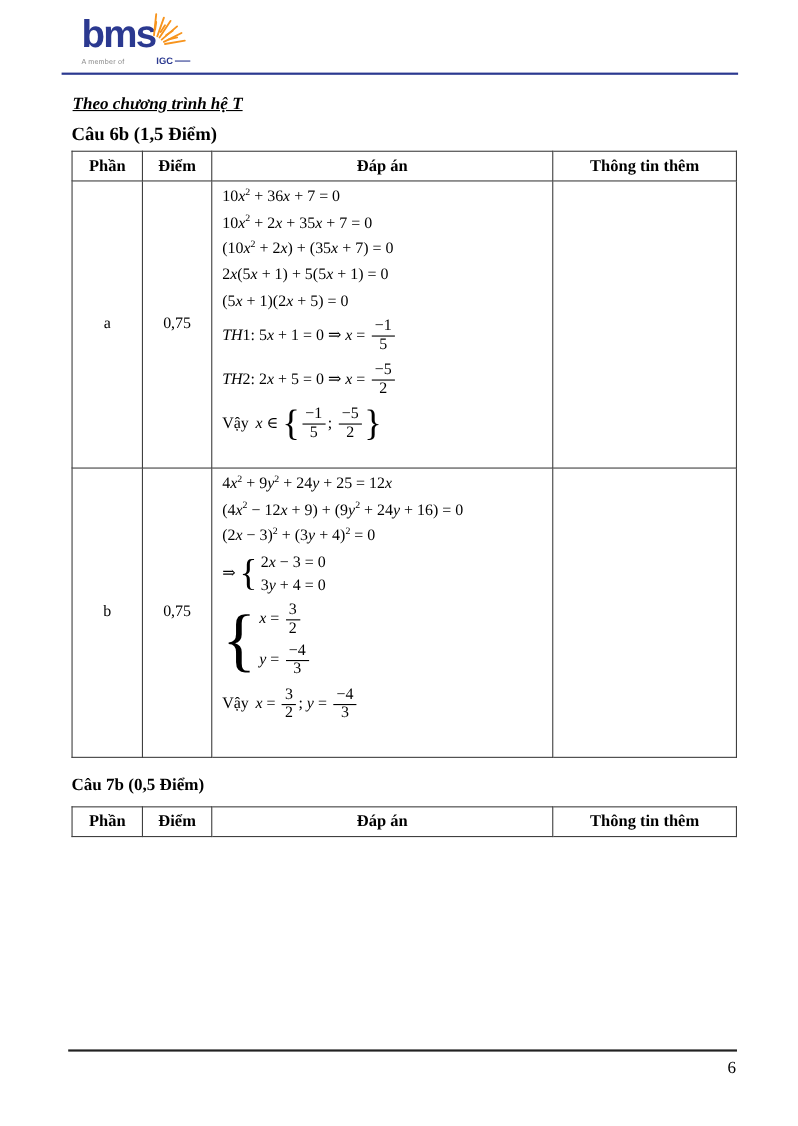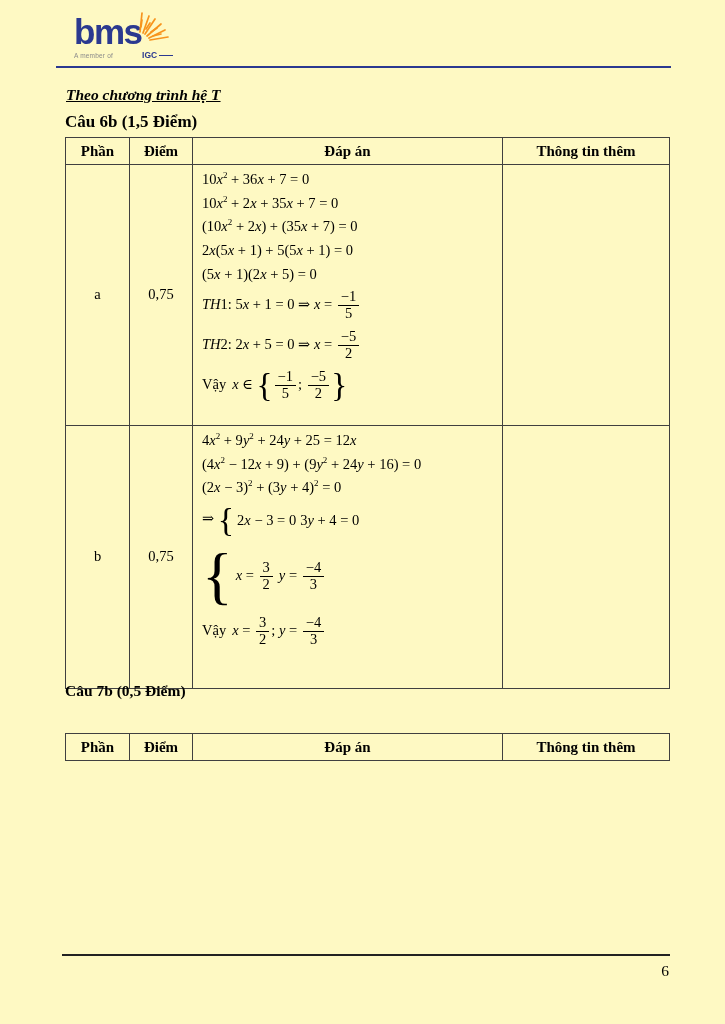--- a/index.html
+++ b/index.html
@@ -1,35 +1,35 @@
 <!DOCTYPE html>
 <html><head>
 <meta charset="utf-8">
 <style>
   html,body{margin:0;padding:0;background:#e8e8e8;}
   .page{
-    position:relative;width:725px;height:1024px;background:#fef9c3;
+    position:relative;width:725px;height:1024px;background:#ffffff;
     font-family:"Liberation Serif","DejaVu Serif",serif;color:#000;
     overflow:hidden;margin:0 auto;
   }
   
   .logo{position:absolute;left:74px;top:14px;width:120px;height:52px;}
   .logo-text{font-family:"Liberation Sans","DejaVu Sans",sans-serif;font-weight:bold;
     font-size:35px;letter-spacing:-1.5px;color:#2b3990;line-height:1;}
   .logo-rays{position:absolute;left:58px;top:-4px;}
   .logo-sub{font-family:"Liberation Sans","DejaVu Sans",sans-serif;font-size:6.5px;
     color:#8a8a8a;margin-top:1px;letter-spacing:.2px;}
   .logo-sub b{color:#2b3990;font-size:8.5px;letter-spacing:0;padding-left:27px;}
   .logo-sub .igc-tail{display:inline-block;width:14px;border-top:1px solid #2b3990;
     vertical-align:2px;margin-left:2px;}
   .header-rule{position:absolute;left:56px;top:66px;width:615px;height:2px;background:#2b3990;}
   
   .heading-program{position:absolute;left:66px;top:86px;font-size:15.5px;font-weight:bold;font-style:italic;text-decoration:underline;}
   .heading-cau6b{position:absolute;left:65px;top:112px;font-size:17px;font-weight:bold;}
-  .heading-cau7b{position:absolute;left:65px;top:682px;font-size:15.5px;font-weight:bold;}
+  .heading-cau7b{position:absolute;left:65px;top:705px;font-size:15.5px;font-weight:bold;}
   
   table{border-collapse:collapse;table-layout:fixed;}
   .answer-table{position:absolute;left:65px;width:604px;}
   .table-6b{top:137px;}
   .table-7b{top:733px;}
   .answer-table th,.answer-table td{border:1px solid #404040;}
   .answer-table th{font-size:15px;font-weight:bold;text-align:center;padding:3px 2px;height:20px;}
   .col-phan{width:64px;}.col-diem{width:63px;}.col-dapan{width:310px;}.col-thongtin{width:167px;}
   .cell-phan,.cell-diem{text-align:center;vertical-align:middle;font-size:14.5px;}
   .cell-dapan{vertical-align:top;padding:4px 8px 16px 9px;font-size:14.5px;}
@@ -41,21 +41,21 @@
   .mline i{font-style:italic;}
   .mline sup{font-size:.62em;line-height:0;}
   .mlabel{font-style:normal;margin-right:6px;}
   .frac{display:inline-flex;flex-direction:column;align-items:center;
     vertical-align:middle;margin:0 2px;line-height:1.1;}
   .fnum{display:block;border-bottom:1px solid #000;padding:0 3px;}
   .fden{display:block;padding:0 3px;}
   .setbrace{font-size:2.3em;font-weight:300;line-height:0;vertical-align:middle;}
   .system{display:inline-flex;align-items:center;vertical-align:middle;}
   .sysbrace{line-height:1;font-weight:300;margin-right:3px;}
-  .syslines{display:inline-flex;flex-direction:row;align-items:flex-start;gap:4px;}
+  .syslines{display:inline-flex;flex-direction:column;align-items:flex-start;gap:4px;}
   
   .footer-rule{position:absolute;left:62px;top:954px;width:608px;height:1.5px;background:#222;}
   .page-number{position:absolute;right:56px;top:962px;font-size:15.5px;}
 </style>
 </head>
 <body>
 
 <div class="page">
 
   <div class="logo">

